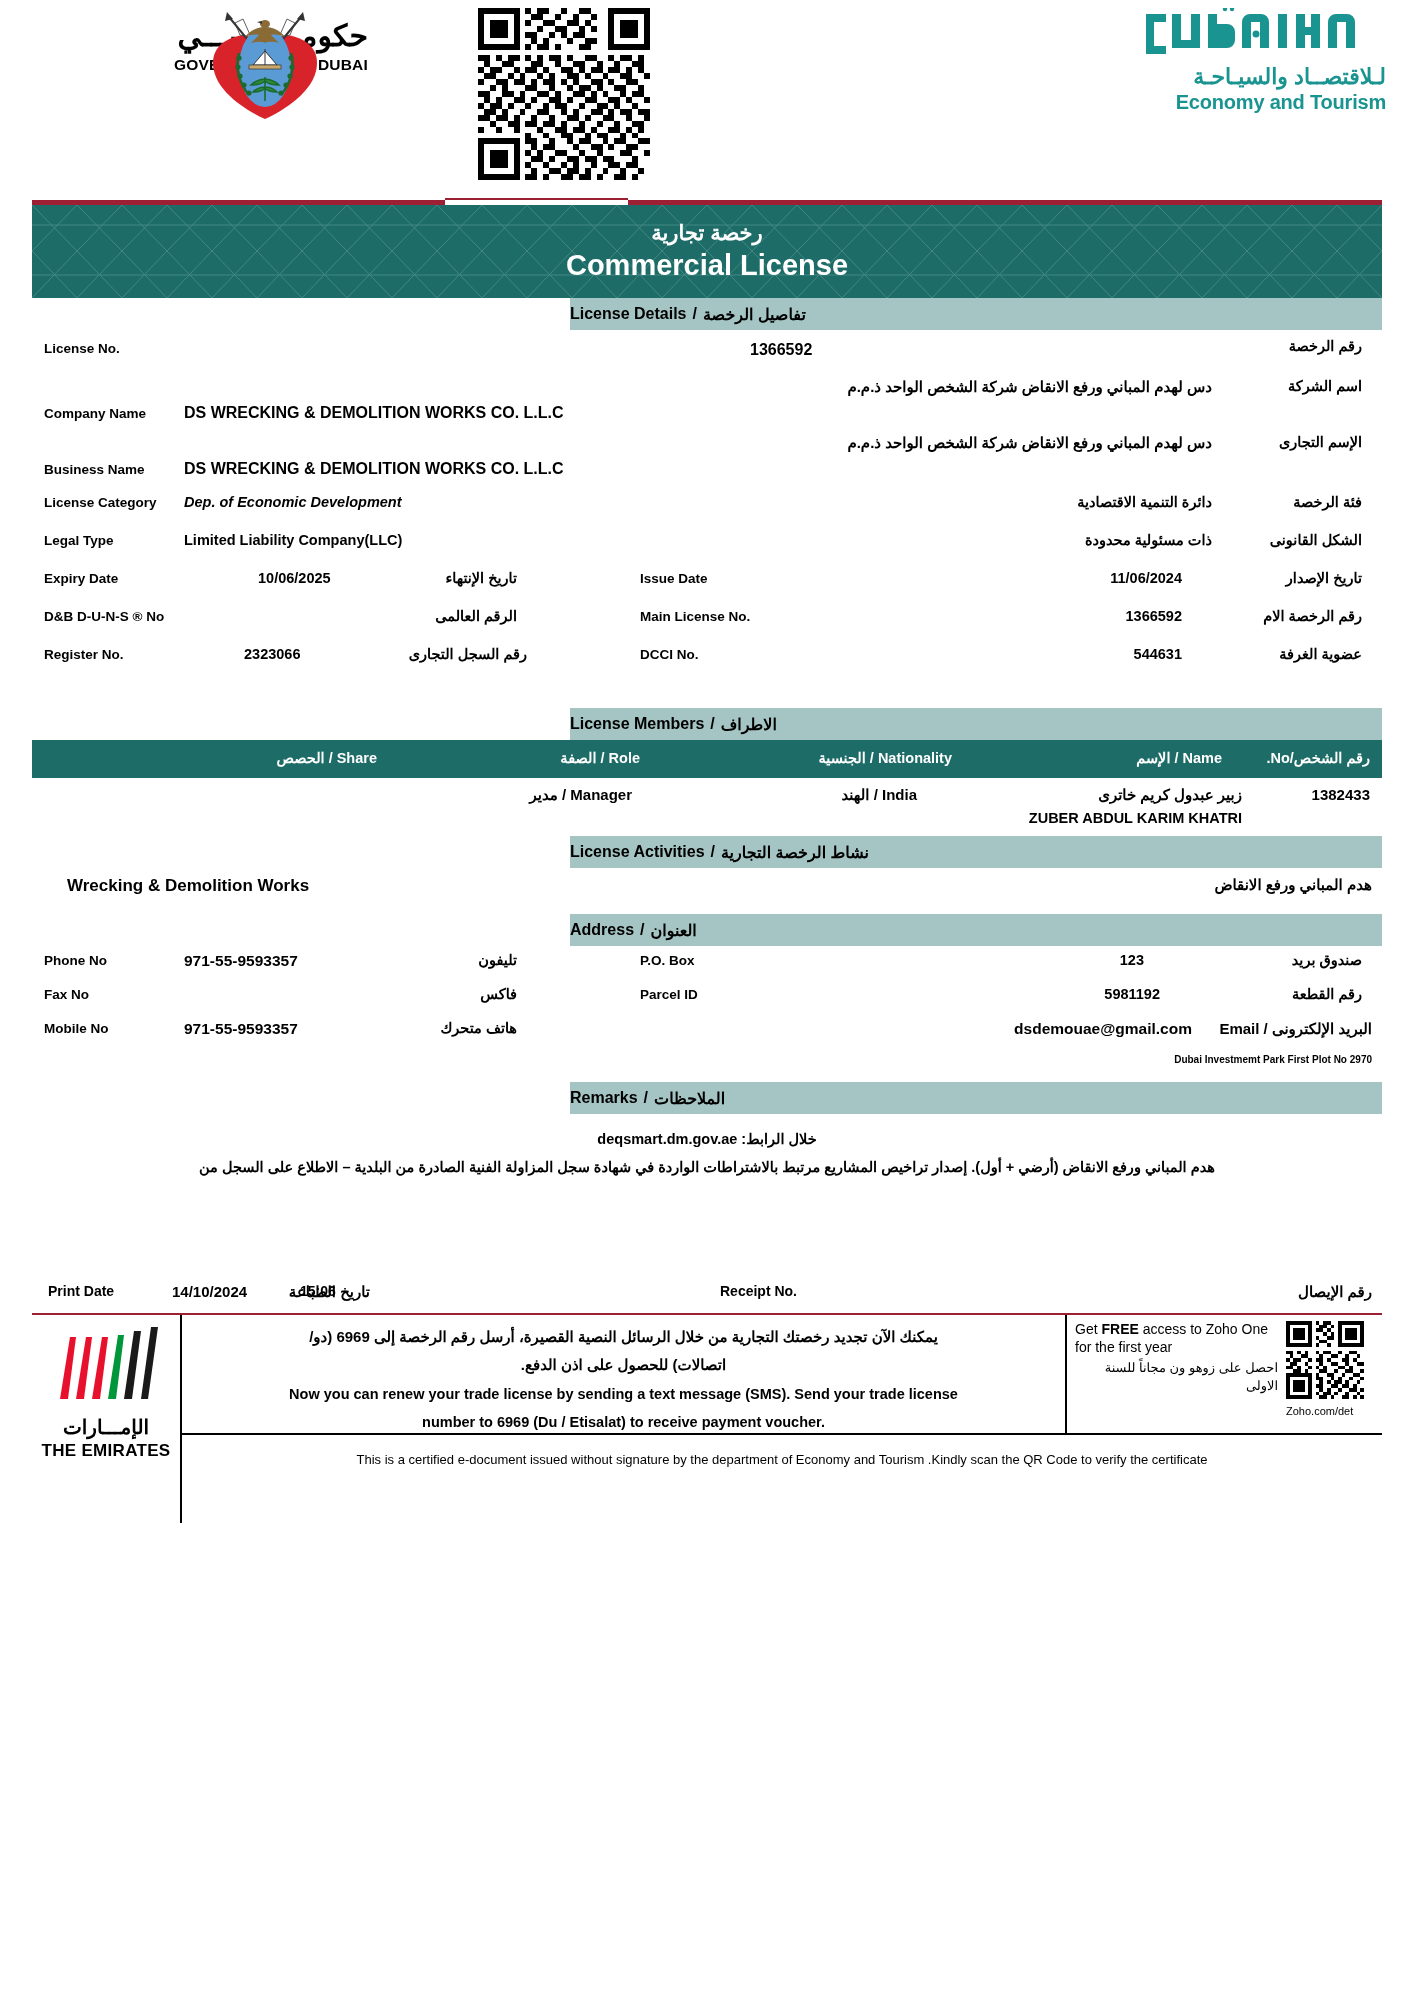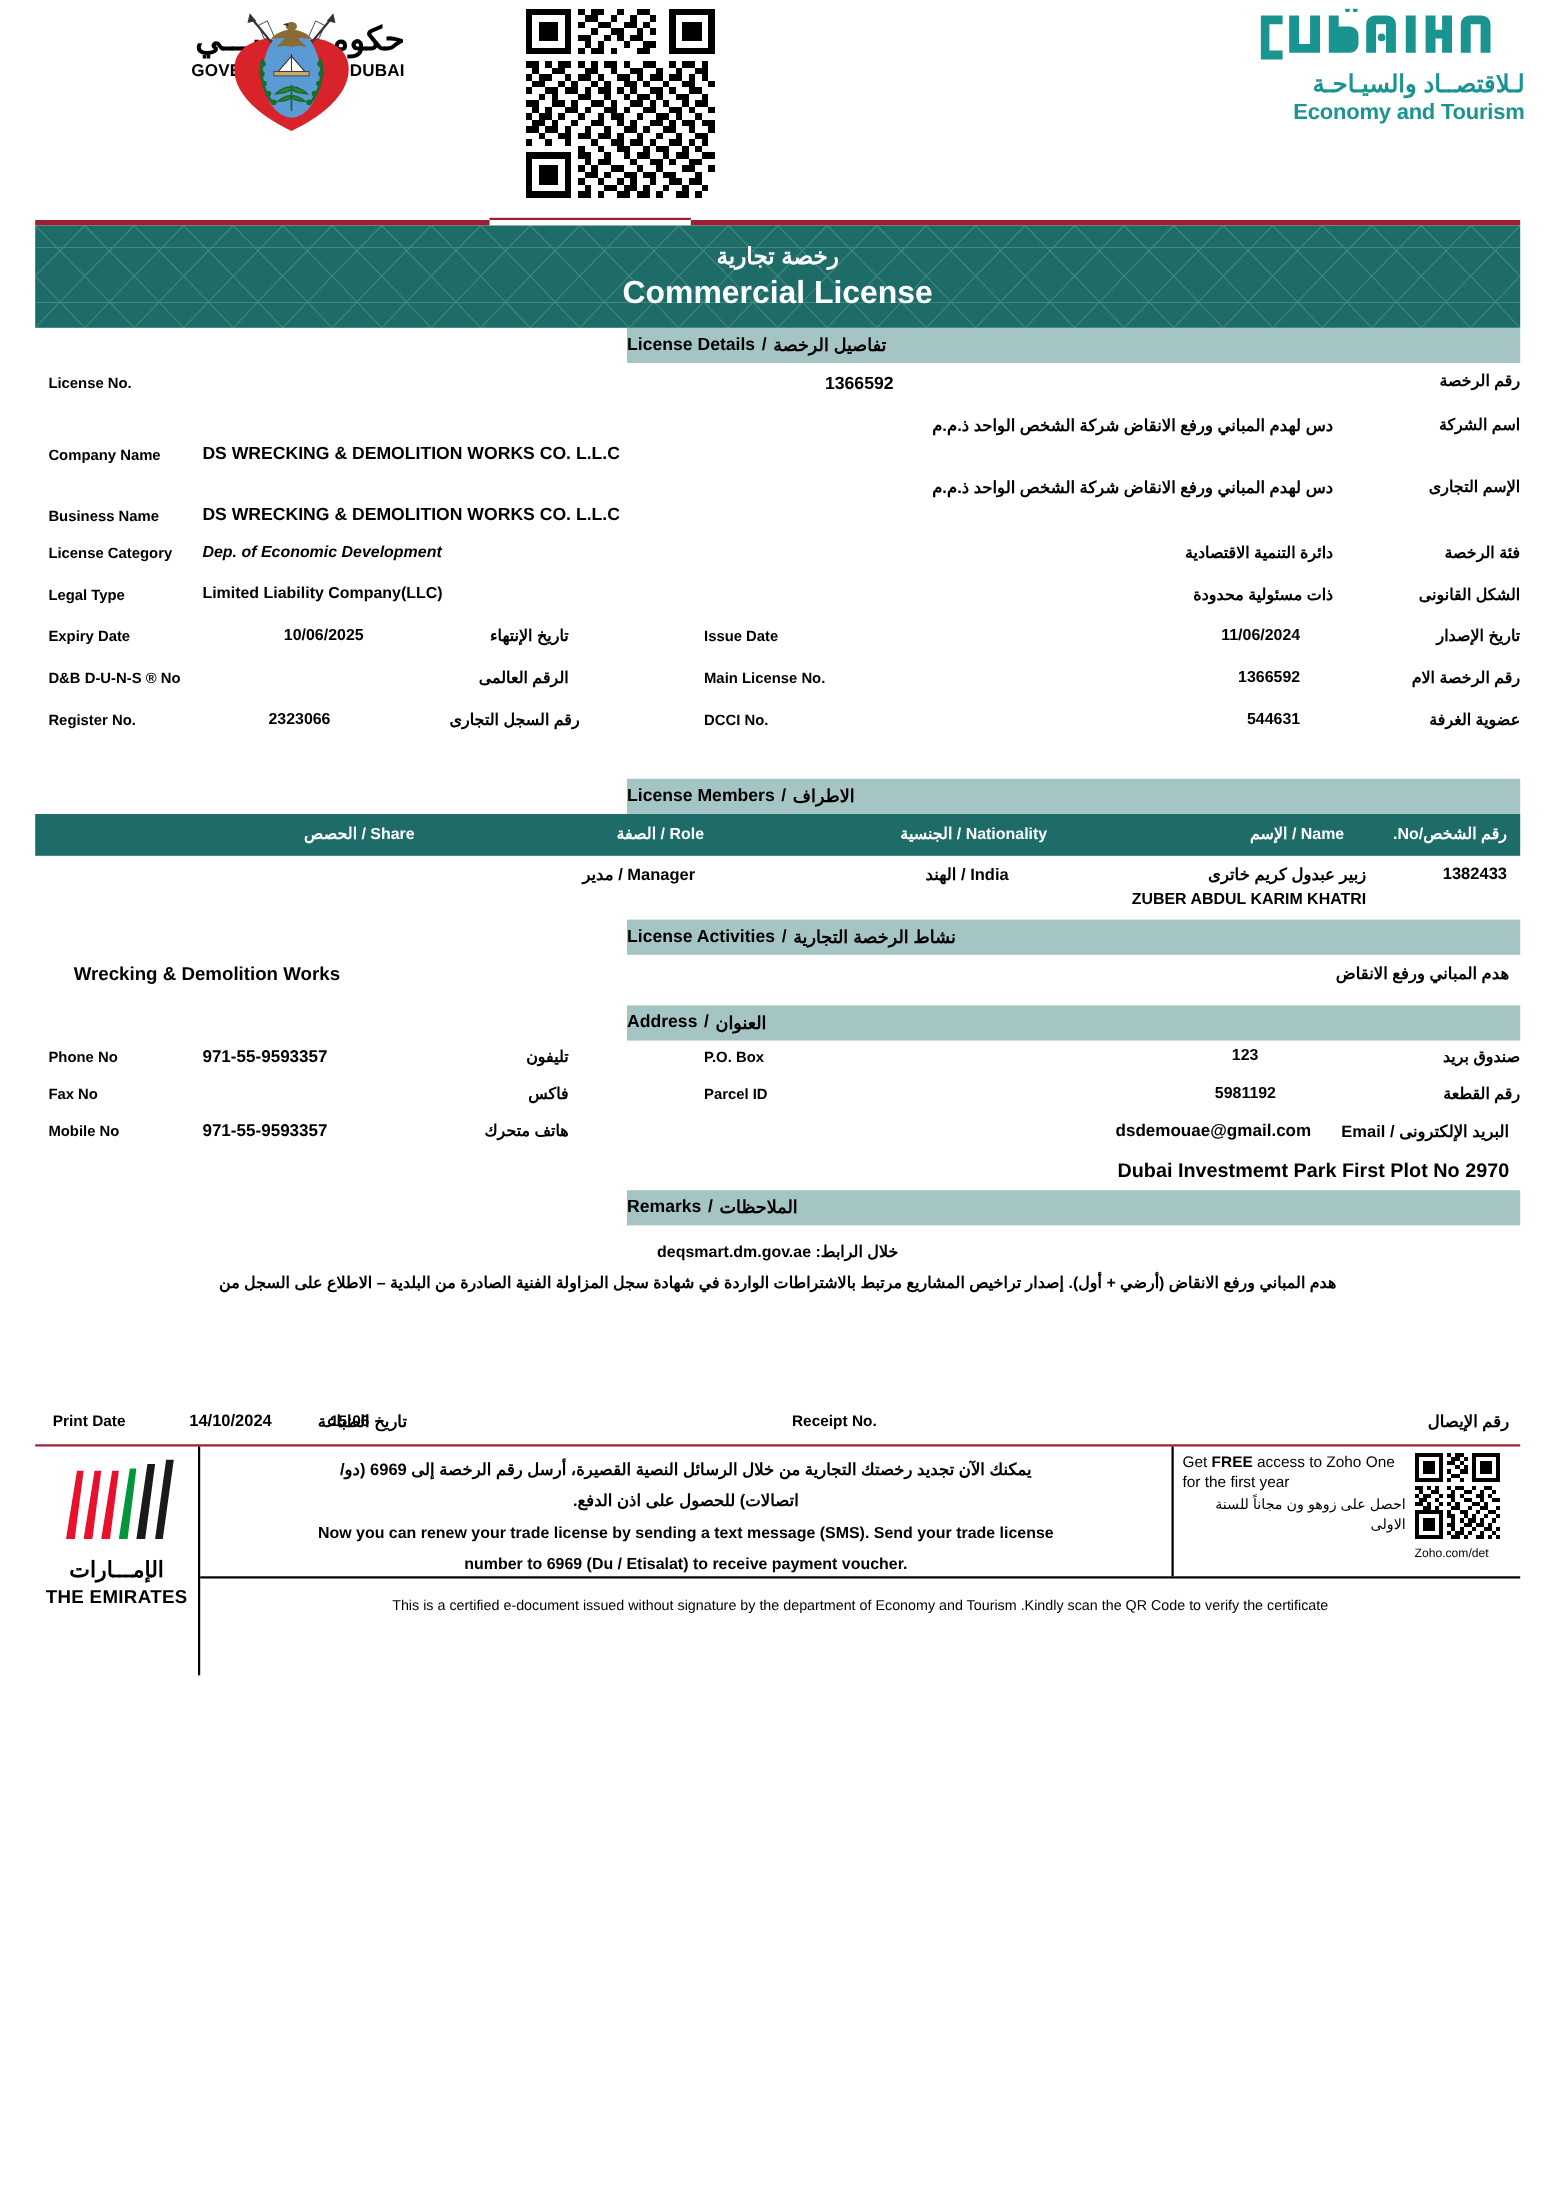--- a/index.html
+++ b/index.html
@@ -55,21 +55,21 @@
   }
   .sec-head .sep { margin: 0 6px; }
 
   
   .row { position: relative; height: 38px; }
   .row.tall { height: 56px; }
   .cell { position: absolute; font-size: 13.5px; font-weight: bold; white-space: nowrap; }
   .cell.ar { direction: rtl; font-size: 14.5px; }
 
   
-  .lab-ar   { right: 0; top: 8px; text-align: right; }
+  .lab-ar   { right: 20px; top: 8px; text-align: right; }
   .lab-en-m { left: 608px; top: 9px; }
   .lab-en   { left: 12px; top: 9px; }
 
   
   .mtable-head {
     background: #1d6c68; color: #ffffff; height: 38px; position: relative;
   }
   .mtable-head .th {
     position: absolute; top: 10px; font-size: 14.5px; font-weight: bold; direction: rtl; white-space: nowrap;
   }
@@ -105,21 +105,21 @@
 
   .cert { padding: 10px 14px 0 14px; text-align: center; }
   .cert-ar { font-size: 13.5px; direction: rtl; line-height: 1.7; }
   .cert-en { font-size: 13px; line-height: 1.7; margin-top: 4px; }
 
   .activity-row { position: relative; height: 46px; }
   .activity-row .a-ar { position: absolute; right: 10px; top: 8px; font-size: 15px; font-weight: bold; direction: rtl;}
   .activity-row .a-en { position: absolute; left: 35px; top: 8px; font-size: 17px; font-weight: bold; }
 
   .addr-line { position: relative; height: 34px; }
-  .addr-line .al { position: absolute; right: 10px; top: 6px; font-size: 18px; font-weight: bold; }
+  .addr-line .al { position: absolute; right: 10px; top: 6px; font-size: 10px; font-weight: bold; }
 </style>
 </head>
 <body>
 
 <div class="page">
 
   <div class="topstrip">
 
     <div class="gov-dubai">
       <div class="gov-ar">حكومـــة دبـــي</div>

